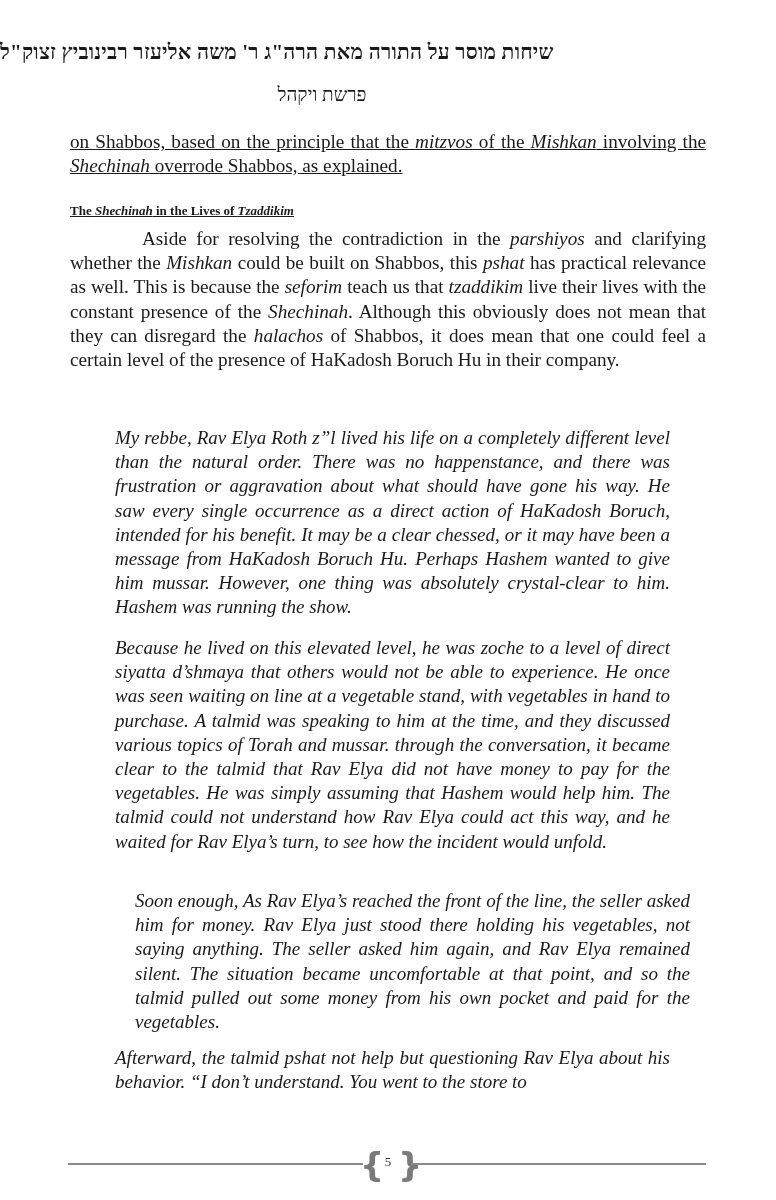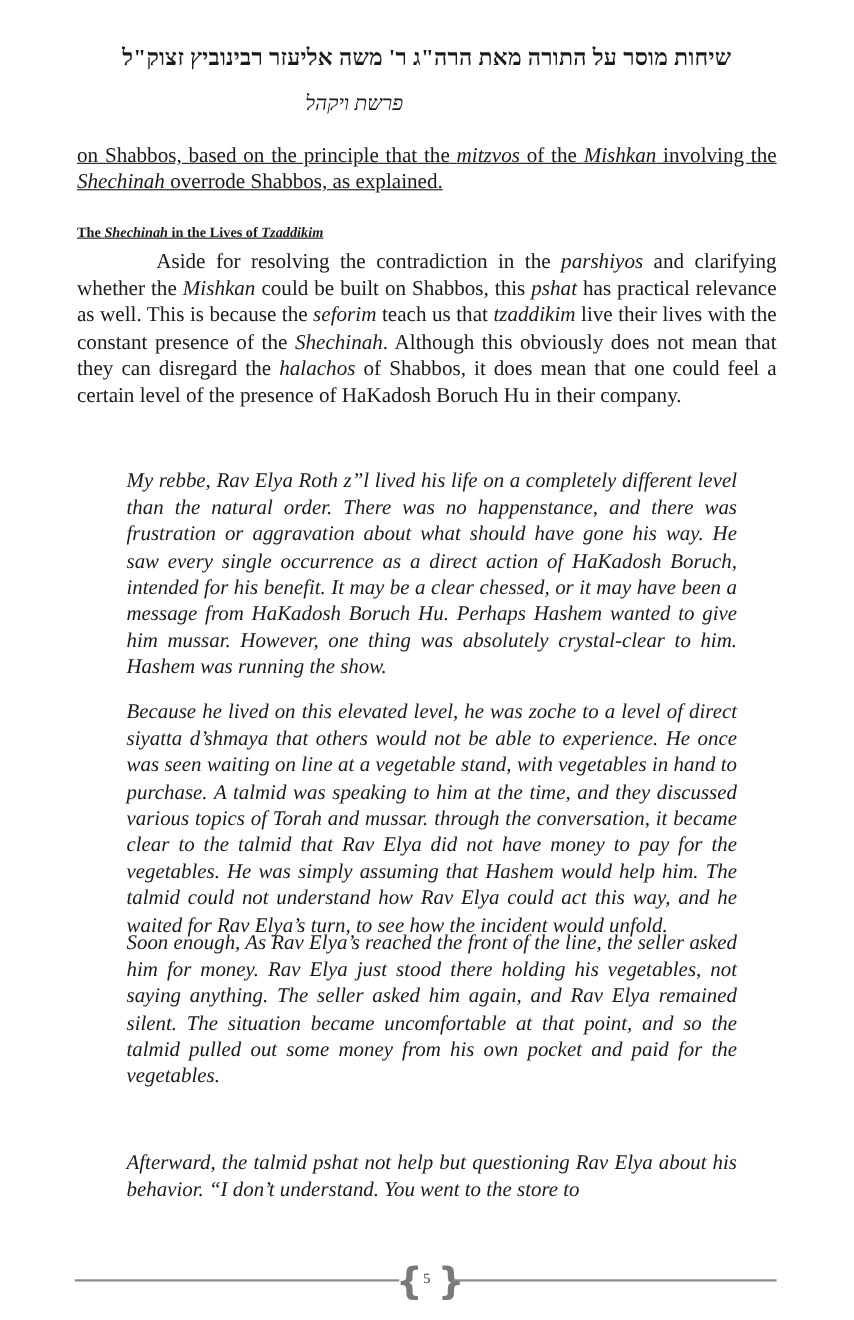--- a/index.html
+++ b/index.html
@@ -1,26 +1,26 @@
 <!DOCTYPE html>
 <html><head>
 <meta charset="utf-8">
 <style>
   html, body { margin: 0; padding: 0; background: #ffffff; }
   body { width: 776px; height: 1200px; position: relative; overflow: hidden; color: #1a1a1a; font-family: "Liberation Serif", "DejaVu Serif", serif; }
-  .header-title { position: absolute; top: 40px; left: 0; width: 776px; text-align: center; direction: rtl; font-size: 21px; font-weight: bold; letter-spacing: 0.2px; }
-  .header-sub { position: absolute; top: 84px; left: 0; width: 644px; text-align: center; direction: rtl; font-size: 19px; font-style: italic; }
+  .header-title { position: absolute; top: 40px; left: 0; width: 776px; text-align: left; direction: rtl; font-size: 21px; font-weight: bold; letter-spacing: 0.2px; }
+  .header-sub { position: absolute; top: 84px; left: 0; width: 644px; text-align: center; direction: rtl; font-size: 19px; }
   .content { position: absolute; left: 70px; width: 636px; font-size: 19.2px; line-height: 24.2px; text-align: justify; }
   .p1 { top: 130px; text-decoration: underline; }
   .heading { position: absolute; top: 203px; left: 70px; font-size: 13px; font-weight: bold; text-decoration: underline; }
   .p2 { top: 227px; text-indent: 72px; }
   .quote { position: absolute; left: 115px; width: 555px; font-size: 19px; line-height: 24.2px; font-style: italic; text-align: justify; }
   .q1 { top: 426px; }
   .q2 { top: 636px; }
-  .q3 { top: 846px; }
+  .q3 { top: 889px; margin-left: 20px; }
   .q4 { top: 1046px; }
   p { margin: 0; }
   .footer { position: absolute; top: 1148px; left: 68px; width: 638px; height: 34px; }
   .rule { position: absolute; top: 15px; height: 2px; background: #8a8a8a; }
   .rule.left { left: 0; width: 295px; }
   .rule.right { left: 343px; width: 295px; }
   .brace { position: absolute; top: 0; font-size: 34px; line-height: 34px; color: #7a7a7a; font-family: "DejaVu Sans", sans-serif; font-weight: bold; }
   .brace.l { left: 292px; }
   .brace.r { left: 330px; }
   .page-num { position: absolute; top: 6px; left: 310px; width: 20px; text-align: center; font-size: 13px; color: #333; }

